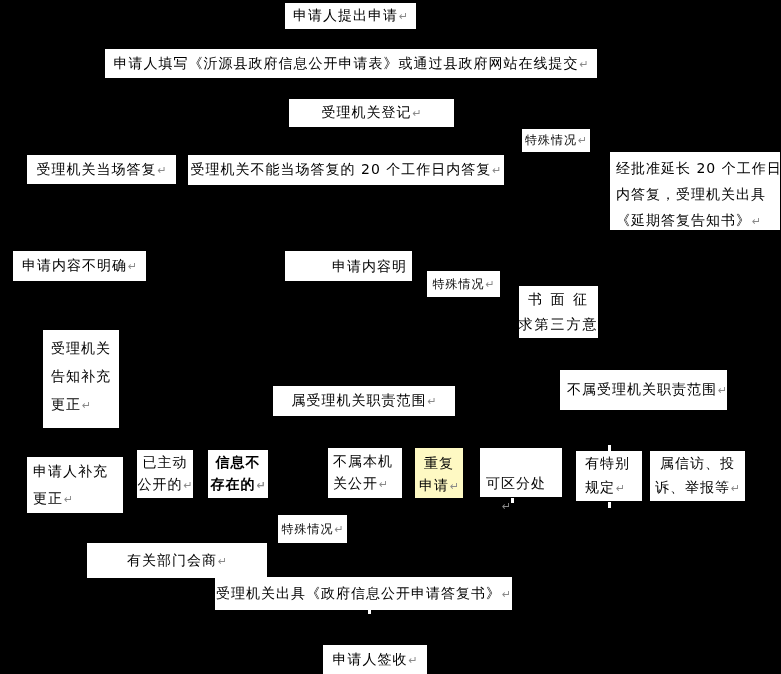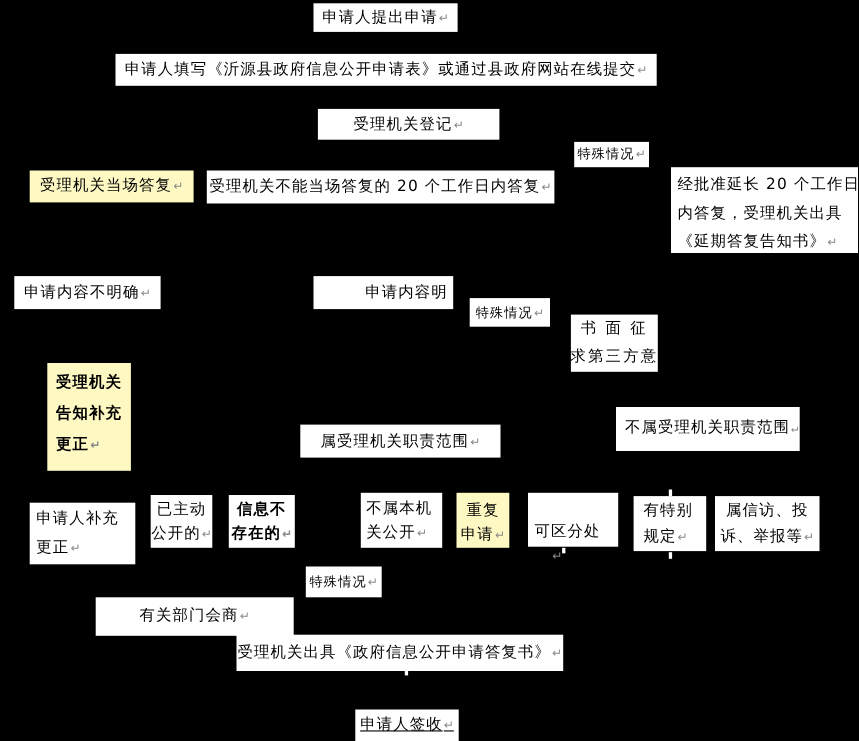--- a/index.html
+++ b/index.html
@@ -43,21 +43,21 @@
     </div>
     <div class="node" style="left: 105px; top: 49px; width: 492px; height: 29px; background: rgb(255, 255, 255); color: rgb(0, 0, 0); font-size: 14px; line-height: 20px; justify-content: center; align-items: center;">
       <div class="nline">申请人填写《沂源县政府信息公开申请表》或通过县政府网站在线提交<span class="pilcrow" style="color: rgb(138, 138, 138);">↵</span></div>
     </div>
     <div class="node" style="left: 267px; top: 99px; width: 165px; height: 28px; background: rgb(255, 255, 255); color: rgb(0, 0, 0); font-size: 14px; line-height: 20px; justify-content: center; align-items: center; margin-left: 22px;">
       <div class="nline">受理机关登记<span class="pilcrow" style="color: rgb(138, 138, 138);">↵</span></div>
     </div>
     <div class="node" style="left: 522px; top: 129px; width: 68px; height: 23px; background: rgb(255, 255, 255); color: rgb(0, 0, 0); font-size: 12px; line-height: 16px; justify-content: center; align-items: center;">
       <div class="nline">特殊情况<span class="pilcrow" style="color: rgb(138, 138, 138);">↵</span></div>
     </div>
-    <div class="node" style="left: 27px; top: 155px; width: 149px; height: 29px; background: #fef9c3; color: rgb(0, 0, 0); font-size: 14px; line-height: 20px; justify-content: center; align-items: center;">
+    <div class="node" style="left: 27px; top: 155px; width: 149px; height: 29px; background: #ffffff; color: rgb(0, 0, 0); font-size: 14px; line-height: 20px; justify-content: center; align-items: center;">
       <div class="nline">受理机关当场答复<span class="pilcrow" style="color: rgb(138, 138, 138);">↵</span></div>
     </div>
     <div class="node" style="left: 188px; top: 155px; width: 316px; height: 30px; background: rgb(255, 255, 255); color: rgb(0, 0, 0); font-size: 14px; line-height: 20px; justify-content: center; align-items: center;">
       <div class="nline">受理机关不能当场答复的 20 个工作日内答复<span class="pilcrow" style="color: rgb(138, 138, 138);">↵</span></div>
     </div>
     <div class="node" style="left: 610px; top: 152px; width: 170px; height: 78px; background: rgb(255, 255, 255); color: rgb(0, 0, 0); font-size: 14px; line-height: 26px; justify-content: flex-start; align-items: flex-start; padding-left: 6px; padding-top: 3px;">
       <div class="nline">经批准延长 20 个工作日</div>
       <div class="nline">内答复，受理机关出具</div>
       <div class="nline">《延期答复告知书》<span class="pilcrow" style="color: rgb(138, 138, 138);">↵</span></div>
     </div>
@@ -67,29 +67,29 @@
     <div class="node" style="left: 285px; top: 251px; width: 127px; height: 30px; background: rgb(255, 255, 255); color: rgb(0, 0, 0); font-size: 14px; line-height: 20px; justify-content: center; align-items: flex-end; padding-right: 5px;">
       <div class="nline">申请内容明</div>
     </div>
     <div class="node" style="left: 427px; top: 271px; width: 73px; height: 26px; background: rgb(255, 255, 255); color: rgb(0, 0, 0); font-size: 12px; line-height: 16px; justify-content: center; align-items: center;">
       <div class="nline">特殊情况<span class="pilcrow" style="color: rgb(138, 138, 138);">↵</span></div>
     </div>
     <div class="node" style="left: 519px; top: 286px; width: 79px; height: 52px; background: rgb(255, 255, 255); color: rgb(0, 0, 0); font-size: 14px; line-height: 25px; letter-spacing: 2px; justify-content: center; align-items: center;">
       <div class="nline">书 面 征</div>
       <div class="nline">求第三方意</div>
     </div>
-    <div class="node" style="left: 43px; top: 330px; width: 76px; height: 98px; background: #fef9c3; color: rgb(0, 0, 0); font-size: 14px; line-height: 28px; justify-content: flex-start; align-items: flex-start; padding-left: 8px; padding-top: 4px; font-weight: bold;">
+    <div class="node" style="left: 43px; top: 330px; width: 76px; height: 98px; background: #ffffff; color: rgb(0, 0, 0); font-size: 14px; line-height: 28px; justify-content: flex-start; align-items: flex-start; padding-left: 8px; padding-top: 4px;">
       <div class="nline">受理机关</div>
       <div class="nline">告知补充</div>
       <div class="nline">更正<span class="pilcrow" style="color: rgb(138, 138, 138);">↵</span></div>
     </div>
     <div class="node" style="left: 273px; top: 386px; width: 182px; height: 30px; background: rgb(255, 255, 255); color: rgb(0, 0, 0); font-size: 14px; line-height: 20px; justify-content: center; align-items: center;">
       <div class="nline">属受理机关职责范围<span class="pilcrow" style="color: rgb(138, 138, 138);">↵</span></div>
     </div>
-    <div class="node" style="left: 560px; top: 370px; width: 167px; height: 40px; background: rgb(255, 255, 255); color: rgb(0, 0, 0); font-size: 14px; line-height: 20px; justify-content: center; align-items: center; padding-left: 7px; font-family: Liberation Mono, monospace;">
+    <div class="node" style="left: 560px; top: 370px; width: 167px; height: 40px; background: rgb(255, 255, 255); color: rgb(0, 0, 0); font-size: 14px; line-height: 20px; justify-content: center; align-items: flex-start; padding-left: 7px;">
       <div class="nline">不属受理机关职责范围<span class="pilcrow" style="color: rgb(138, 138, 138);">↵</span></div>
     </div>
     <div class="node" style="left: 27px; top: 457px; width: 96px; height: 56px; background: rgb(255, 255, 255); color: rgb(0, 0, 0); font-size: 14px; line-height: 27px; justify-content: center; align-items: flex-start; padding-left: 6px;">
       <div class="nline">申请人补充</div>
       <div class="nline">更正<span class="pilcrow" style="color: rgb(138, 138, 138);">↵</span></div>
     </div>
     <div class="node" style="left: 137px; top: 450px; width: 56px; height: 48px; background: rgb(255, 255, 255); color: rgb(0, 0, 0); font-size: 14px; line-height: 22px; justify-content: center; align-items: center;">
       <div class="nline">已主动</div>
       <div class="nline">公开的<span class="pilcrow" style="color: rgb(138, 138, 138);">↵</span></div>
     </div>
@@ -119,20 +119,20 @@
     </div>
     <div class="node" style="left: 278px; top: 515px; width: 69px; height: 28px; background: rgb(255, 255, 255); color: rgb(0, 0, 0); font-size: 12px; line-height: 16px; justify-content: center; align-items: center;">
       <div class="nline">特殊情况<span class="pilcrow" style="color: rgb(138, 138, 138);">↵</span></div>
     </div>
     <div class="node" style="left: 87px; top: 543px; width: 180px; height: 35px; background: rgb(255, 255, 255); color: rgb(0, 0, 0); font-size: 14px; line-height: 20px; justify-content: center; align-items: center;">
       <div class="nline">有关部门会商<span class="pilcrow" style="color: rgb(138, 138, 138);">↵</span></div>
     </div>
     <div class="node" style="left: 215px; top: 577px; width: 297px; height: 33px; background: rgb(255, 255, 255); color: rgb(0, 0, 0); font-size: 14px; line-height: 20px; justify-content: center; align-items: center;">
       <div class="nline">受理机关出具《政府信息公开申请答复书》<span class="pilcrow" style="color: rgb(138, 138, 138);">↵</span></div>
     </div>
-    <div class="node" style="left: 323px; top: 645px; width: 94px; height: 29px; background: rgb(255, 255, 255); color: rgb(0, 0, 0); font-size: 14px; line-height: 20px; justify-content: center; align-items: center; text-decoration: underline;">
+    <div class="node" style="left: 323px; top: 645px; width: 104px; height: 29px; background: rgb(255, 255, 255); color: rgb(0, 0, 0); font-size: 14px; line-height: 20px; justify-content: center; align-items: center;">
       <div class="nline">申请人签收<span class="pilcrow" style="color: rgb(138, 138, 138);">↵</span></div>
     </div>
     <div class="tick" style="left: 368px; top: 608px; width: 3px; height: 6px;"></div>
     <div class="tick" style="left: 511px; top: 498px; width: 3px; height: 5px;"></div>
     <div class="tick" style="left: 608px; top: 445px; width: 3px; height: 6px;"></div>
     <div class="tick" style="left: 608px; top: 502px; width: 3px; height: 6px;"></div>
   </div>
 
 </body></html>

